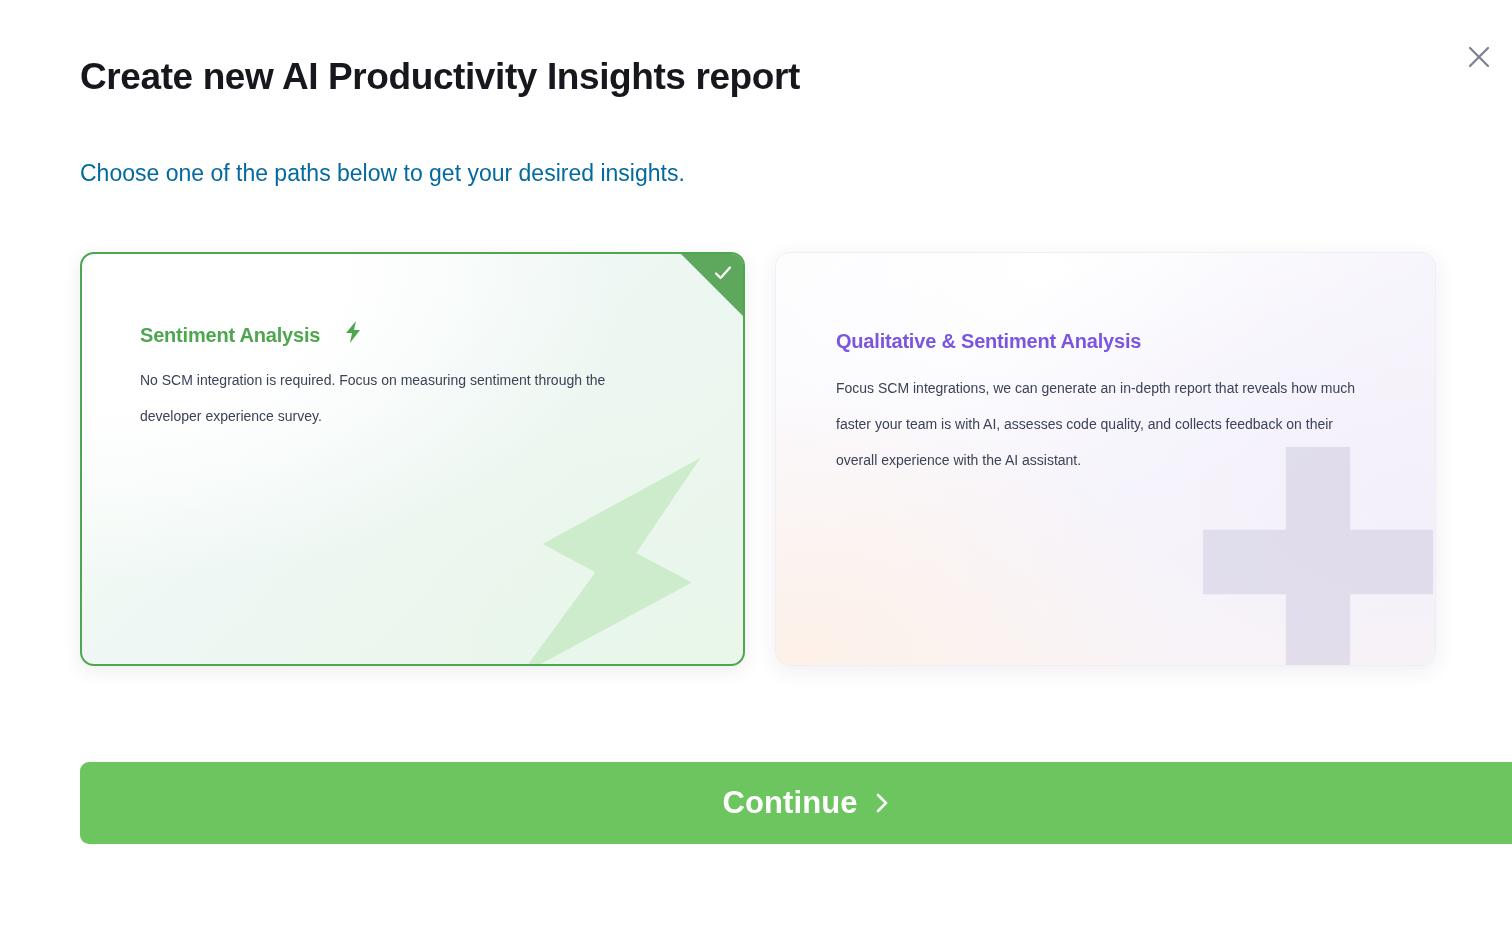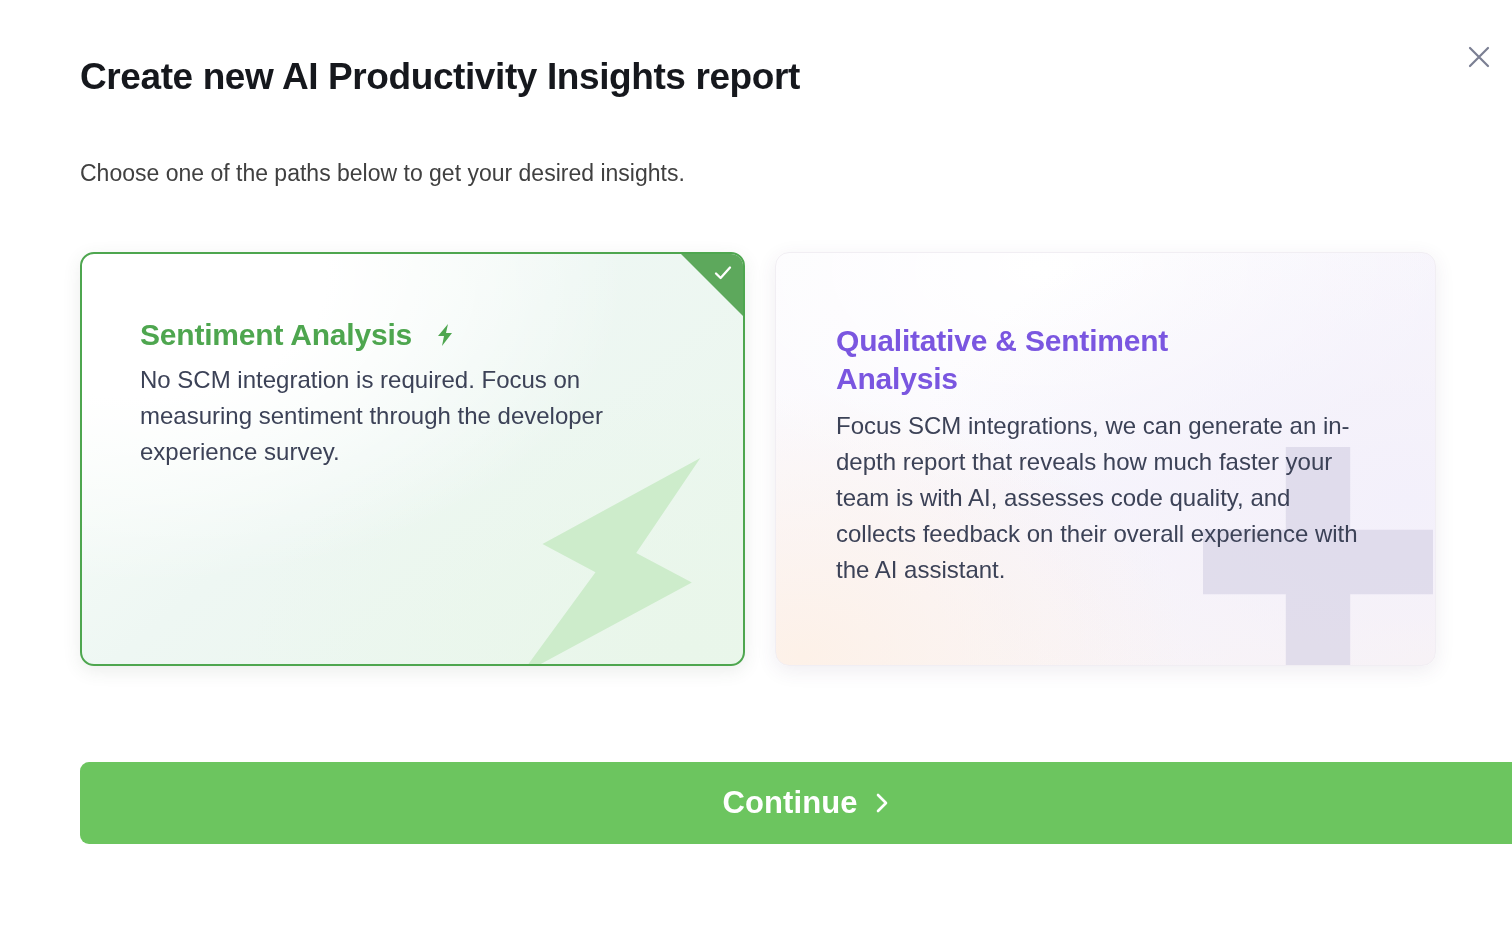--- a/index.html
+++ b/index.html
@@ -55,21 +55,21 @@
     color: #16181d;
   }
   .page-subtitle {
     position: absolute;
     left: 80px;
     top: 158px;
     margin: 0;
     font-size: 23px;
     line-height: 30px;
     font-weight: normal;
-    color: #404040;
+    color: #0369a1;
   }
 
   
   .cards {
     position: absolute;
     left: 80px;
     top: 252px;
     width: 1356px;
     height: 414px;
   }
@@ -155,41 +155,41 @@
   .card-body {
     position: absolute;
     left: 58px;
     top: 62px;
     right: 44px;
   }
   .card-qualitative .card-body { left: 60px; top: 62px; right: 62px; }
 
   .card-title {
     margin: 0 0 8px 0;
-    font-size: 30px;
+    font-size: 20px;
     line-height: 38px;
     font-weight: bold;
     letter-spacing: -0.2px;
     display: flex;
     align-items: baseline;
     gap: 23px;
   }
   .card-title.green { color: #4ea64f; }
   .card-title.purple {
     color: #7a56e0;
     display: block;
     max-width: 430px;
     margin-bottom: 10px;
     margin-top: 7px;
   }
   .title-bolt { display: inline-block; position: relative; top: 2px; }
 
   .card-desc {
     margin: 0;
-    font-size: 24px;
+    font-size: 14px;
     line-height: 36px;
     color: #3c4257;
     max-width: 500px;
     position: relative;
     z-index: 2;
   }
   .card-qualitative .card-desc { max-width: 540px; }
 
   
   .continue-btn {

